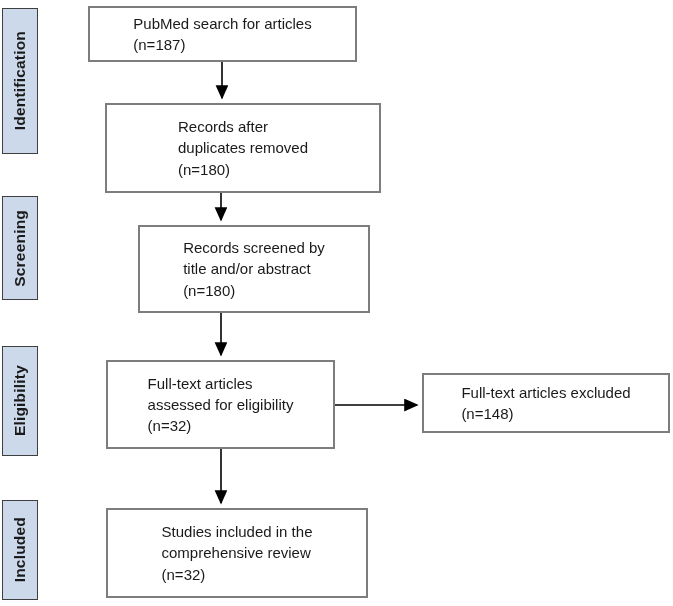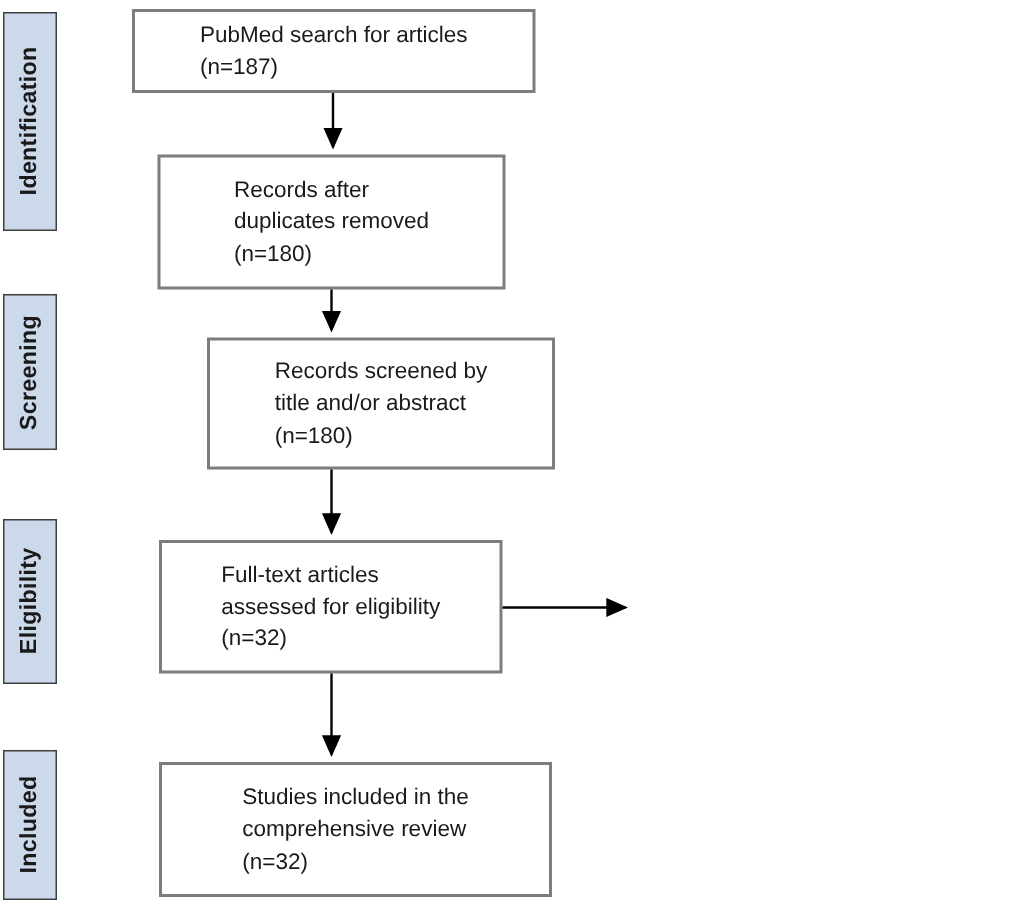--- a/index.html
+++ b/index.html
@@ -73,38 +73,42 @@
   </div>
   <div class="stage" style="left:2px; top:500px; width:36px; height:100px;">
     <span class="stage-label">Included</span>
   </div>
 
   <div class="node" style="left:88px; top:6px; width:269px; height:56px;">
     <span class="node-text">PubMed search for articles
 (n=187)</span>
   </div>
 
-  <div class="node" style="left:105px; top:103px; width:232px; height:90px;">
+  <div class="node" style="left:105px; top:103px; width:276px; height:90px;">
     <span class="node-text">Records after
 duplicates removed
 (n=180)</span>
   </div>
 
   <div class="node" style="left:105px; top:225px; width:232px; height:88px;margin-left:33px;">
     <span class="node-text">Records screened by
 title and/or abstract
 (n=180)</span>
   </div>
 
   <div class="node" style="left:106px; top:360px; width:229px; height:89px;">
     <span class="node-text">Full-text articles
 assessed for eligibility
 (n=32)</span>
   </div>
 
+  <div class="node" style="left:422px; top:373px; width:248px; height:60px;">
+    <span class="node-text">Full-text articles excluded
+(n=148)</span>
+  </div>
 
   <div class="node" style="left:106px; top:508px; width:262px; height:90px;">
     <span class="node-text">Studies included in the
 comprehensive review
 (n=32)</span>
   </div>
 
   <svg class="arrows" viewBox="0 0 673 606">
     <defs>
       <marker id="ah" markerWidth="10" markerHeight="10" refX="8" refY="4" orient="auto">

